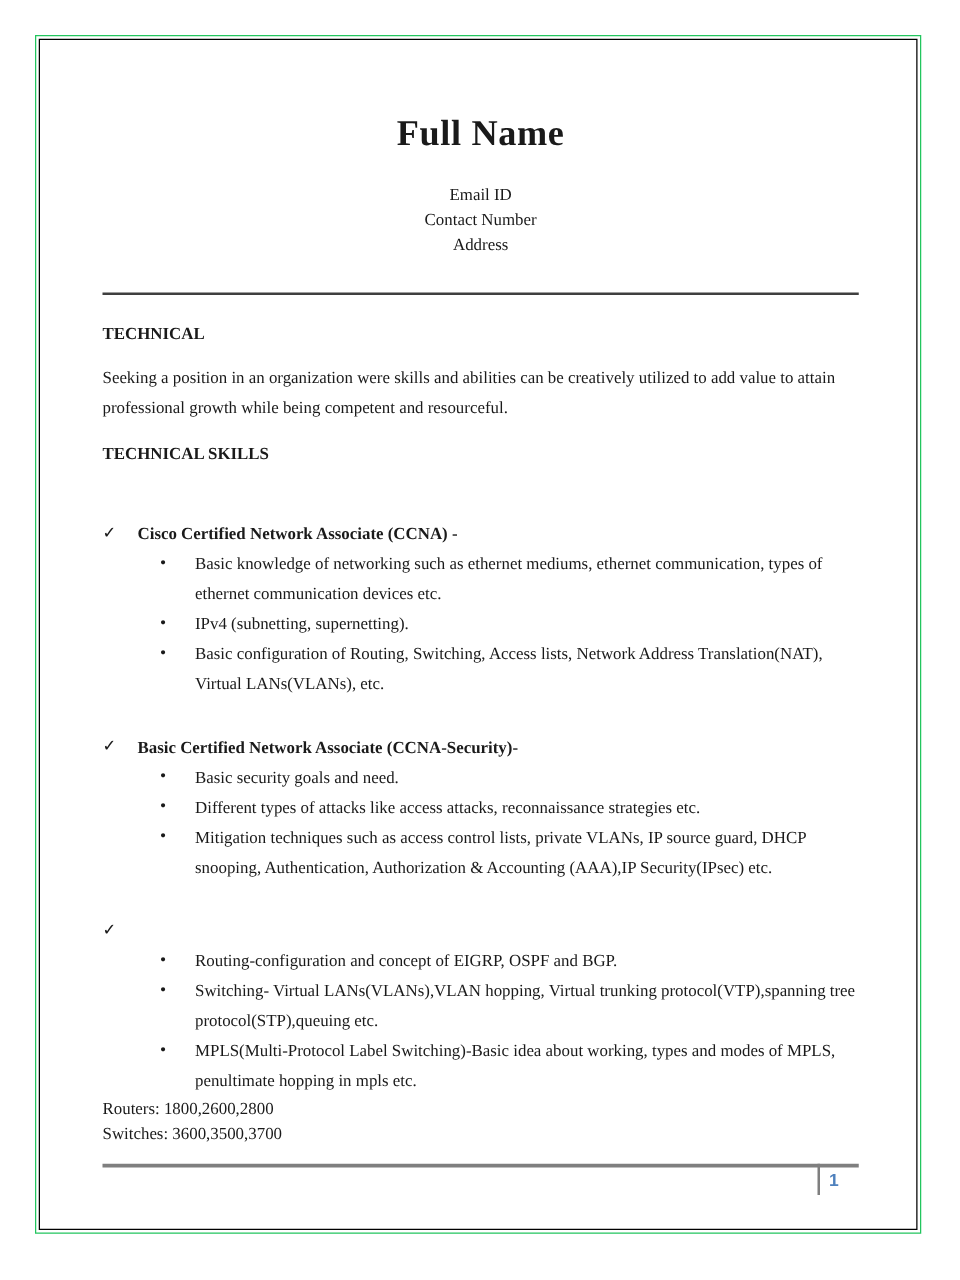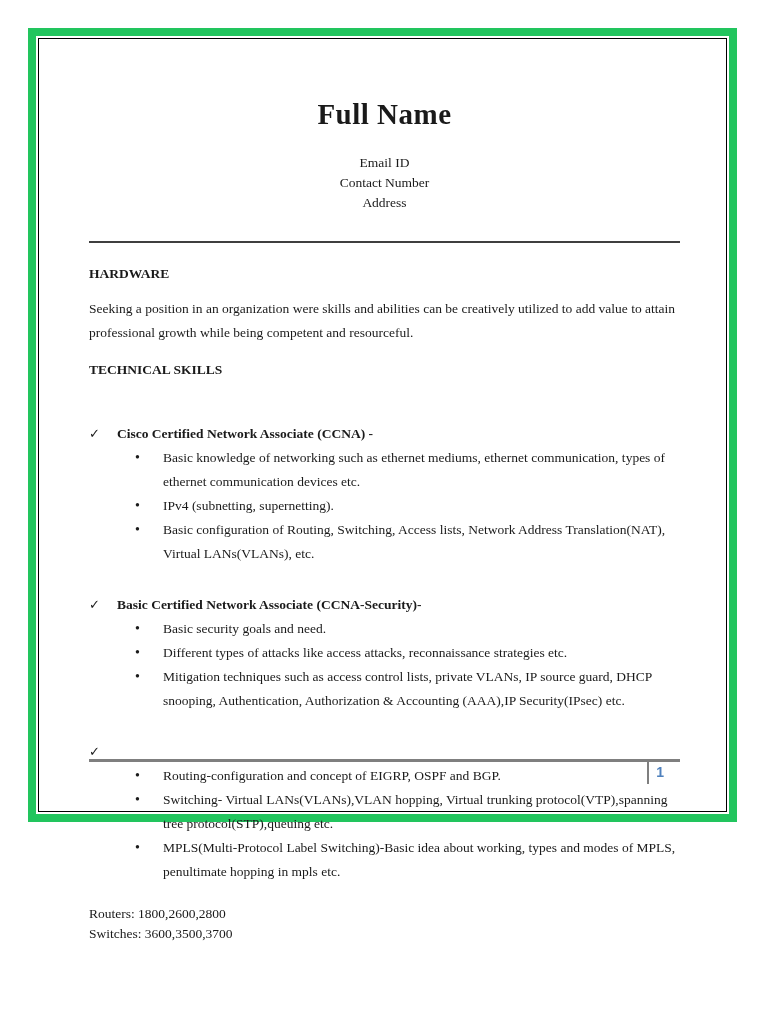--- a/index.html
+++ b/index.html
@@ -8,22 +8,22 @@
     width: 768px; height: 1024px;
     background: #ffffff;
     font-family: "Liberation Serif", "DejaVu Serif", serif;
     color: #1a1a1a;
     position: relative;
     overflow: hidden;
   }
   .frame-outer {
     position: absolute;
     left: 28px; top: 28px;
-    width: 709px; height: 794px;
-    border: 8px solid #22c55e;
+    width: 709px; height: 959px;
+    border: 1px solid #22c55e;
   }
   .frame-inner {
     position: absolute;
     left: 2px; top: 2px; right: 2px; bottom: 2px;
     border: 1px solid #000000;
     background: #ffffff;
   }
   .content {
     position: absolute;
     left: 0; top: 0; right: 0; bottom: 0;
@@ -66,21 +66,21 @@
     font-size: 13px;
   }
   .bullet-row { display: flex; margin-left: 46px; }
   .dot-col {
     width: 28px;
     flex: 0 0 28px;
     font-size: 14px;
   }
   .bullet-text { flex: 1 1 auto; font-family: Liberation Serif, serif; }
   .hardware-heading { margin-top: 21px; }
-  .hardware-lines { margin-top: 20px; }
+  .hardware-lines { }
   .hardware-line { line-height: 20px; }
   .page-footer {
     position: absolute;
     left: 50px; right: 46px;
     bottom: 24px;
     height: 28px;
   }
   .footer-rule {
     border: none;
     border-top: 3px solid #7f7f7f;
@@ -114,21 +114,21 @@
         <h1 class="doc-title">Full Name</h1>
         <div class="contact-block">
           <div class="contact-line">Email ID</div>
           <div class="contact-line">Contact Number</div>
           <div class="contact-line">Address</div>
         </div>
       </div>
 
       <hr class="header-rule">
 
-      <h2 class="section-heading objective-heading">HARDWARE</h2>
+      <h2 class="section-heading objective-heading">TECHNICAL</h2>
       <p class="objective-body">Seeking a position in an organization were skills and abilities can be creatively utilized to add value to attain professional growth while being competent and resourceful.</p>
 
       <h2 class="section-heading skills-heading">TECHNICAL SKILLS</h2>
 
       <div class="cert cert-first">
         <div class="cert-title-row">
           <span class="check-col">✓</span>
           <span class="cert-title">Cisco Certified Network Associate (CCNA) -</span>
         </div>
         <div class="bullet-row">

